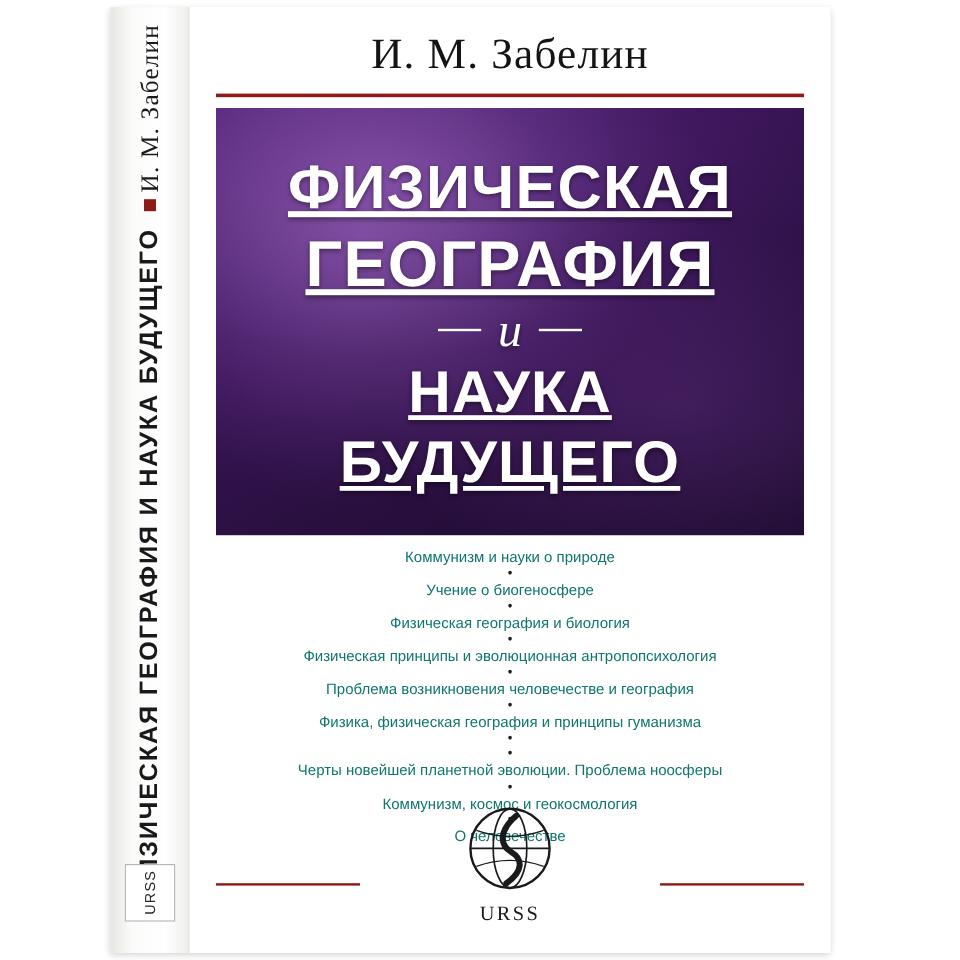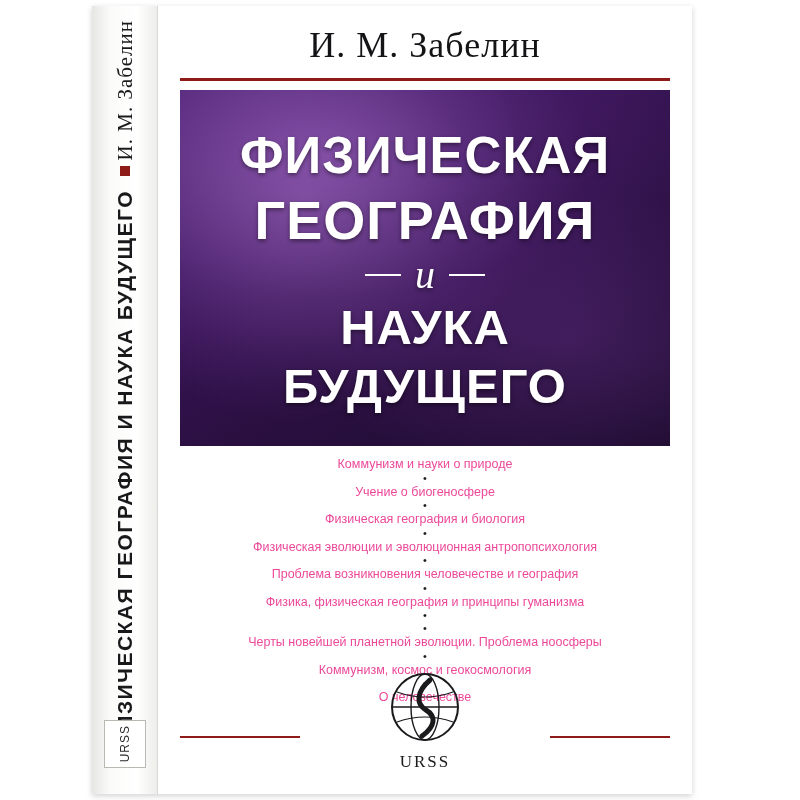--- a/index.html
+++ b/index.html
@@ -178,20 +178,21 @@
     justify-content: center;
     z-index: 2;
   }
   .t-line {
     color: #ffffff;
     font-weight: bold;
     letter-spacing: 1px;
     line-height: 1.0;
     text-align: center;
     text-shadow: 0 2px 4px rgba(0,0,0,0.45);
+    text-decoration: underline;
   }
   .t1 { font-size: 51px; margin-top: 4px; }
   .t2 { font-size: 54px; margin-top: 12px; }
   .t-i {
     display: flex;
     align-items: center;
     justify-content: center;
     gap: 14px;
     margin-top: 8px;
   }
@@ -215,21 +216,21 @@
   
   .contents {
     position: absolute;
     top: 452px;
     left: 22px;
     right: 22px;
     text-align: center;
   }
   .contents .item {
     font-size: 12.5px;
-    color: #ec4899;
+    color: #0f766e;
     line-height: 1.0;
     margin: 0;
     padding: 0;
   }
   .contents .dot {
     color: #1c1c1f;
     font-size: 11px;
     line-height: 1.0;
     margin: 2px 0 2px 0;
   }
@@ -315,21 +316,21 @@
         </div>
       </div>
 
       <div class="contents">
         <div class="item">Коммунизм и науки о природе</div>
         <div class="dot">•</div>
         <div class="item">Учение о биогеносфере</div>
         <div class="dot">•</div>
         <div class="item">Физическая география и биология</div>
         <div class="dot">•</div>
-        <div class="item">Физическая эволюции и эволюционная антропопсихология</div>
+        <div class="item">Физическая принципы и эволюционная антропопсихология</div>
         <div class="dot">•</div>
         <div class="item">Проблема возникновения человечестве и география</div>
         <div class="dot">•</div>
         <div class="item">Физика, физическая география и принципы гуманизма</div>
         <div class="dot">•</div>
         <div class="dot">•</div>
         <div class="item">Черты новейшей планетной эволюции. Проблема ноосферы</div>
         <div class="dot">•</div>
         <div class="item">Коммунизм, космос и геокосмология</div>
         <div class="dot">•</div>

